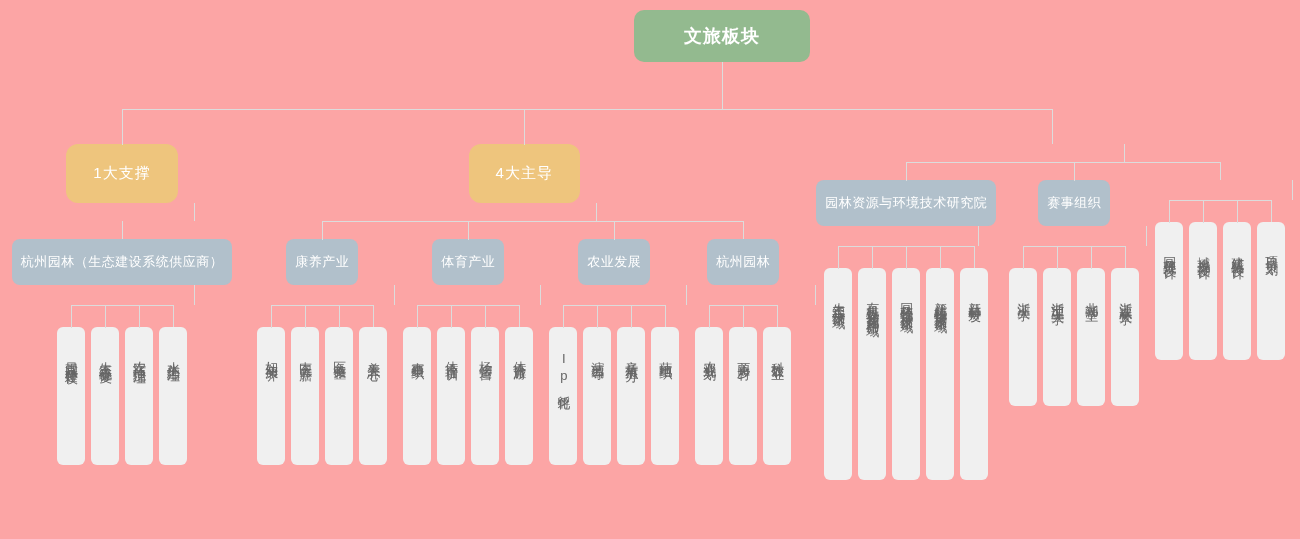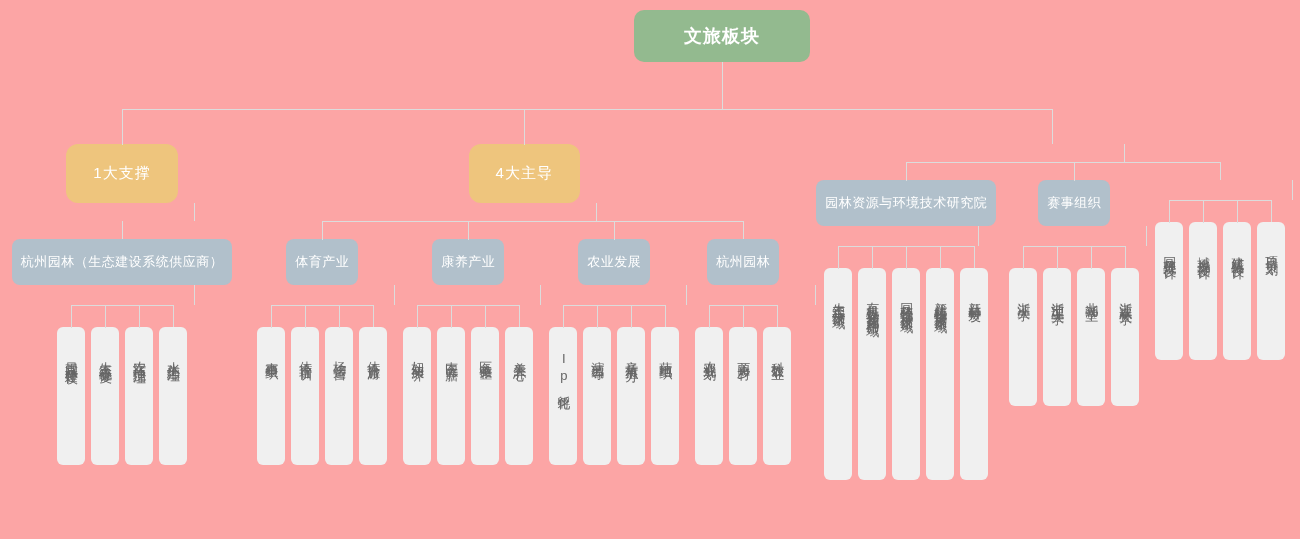--- a/index.html
+++ b/index.html
@@ -94,51 +94,51 @@
               </ul>
             </li>
           </ul>
         </li>
 
         <li>
           <div class="node branch">4大主导</div>
           <ul class="lv3">
 
             <li>
+              <div class="node sub">康养产业</div>
+              <ul class="lv4">
+                <li>
+                    <div class="leaf">妇幼康养</div>
+                  </li>
+                <li>
+                    <div class="leaf">中医养膳</div>
+                  </li>
+                <li>
+                    <div class="leaf">医美微整</div>
+                  </li>
+                <li>
+                    <div class="leaf">养生养心</div>
+                  </li>
+              </ul>
+            </li>
+
+            <li>
               <div class="node sub">体育产业</div>
               <ul class="lv4">
                 <li>
                     <div class="leaf">赛事组织</div>
                   </li>
                 <li>
                     <div class="leaf">体育培训</div>
                   </li>
                 <li>
                     <div class="leaf">场馆运营</div>
                   </li>
                 <li>
                     <div class="leaf">体育旅游</div>
-                  </li>
-              </ul>
-            </li>
-
-            <li>
-              <div class="node sub">康养产业</div>
-              <ul class="lv4">
-                <li>
-                    <div class="leaf">妇幼康养</div>
-                  </li>
-                <li>
-                    <div class="leaf">中医养膳</div>
-                  </li>
-                <li>
-                    <div class="leaf">医美微整</div>
-                  </li>
-                <li>
-                    <div class="leaf">养生养心</div>
                   </li>
               </ul>
             </li>
 
             <li>
               <div class="node sub">农业发展</div>
               <ul class="lv4">
                 <li>
                     <div class="leaf">Ip孵化</div>
                   </li>

